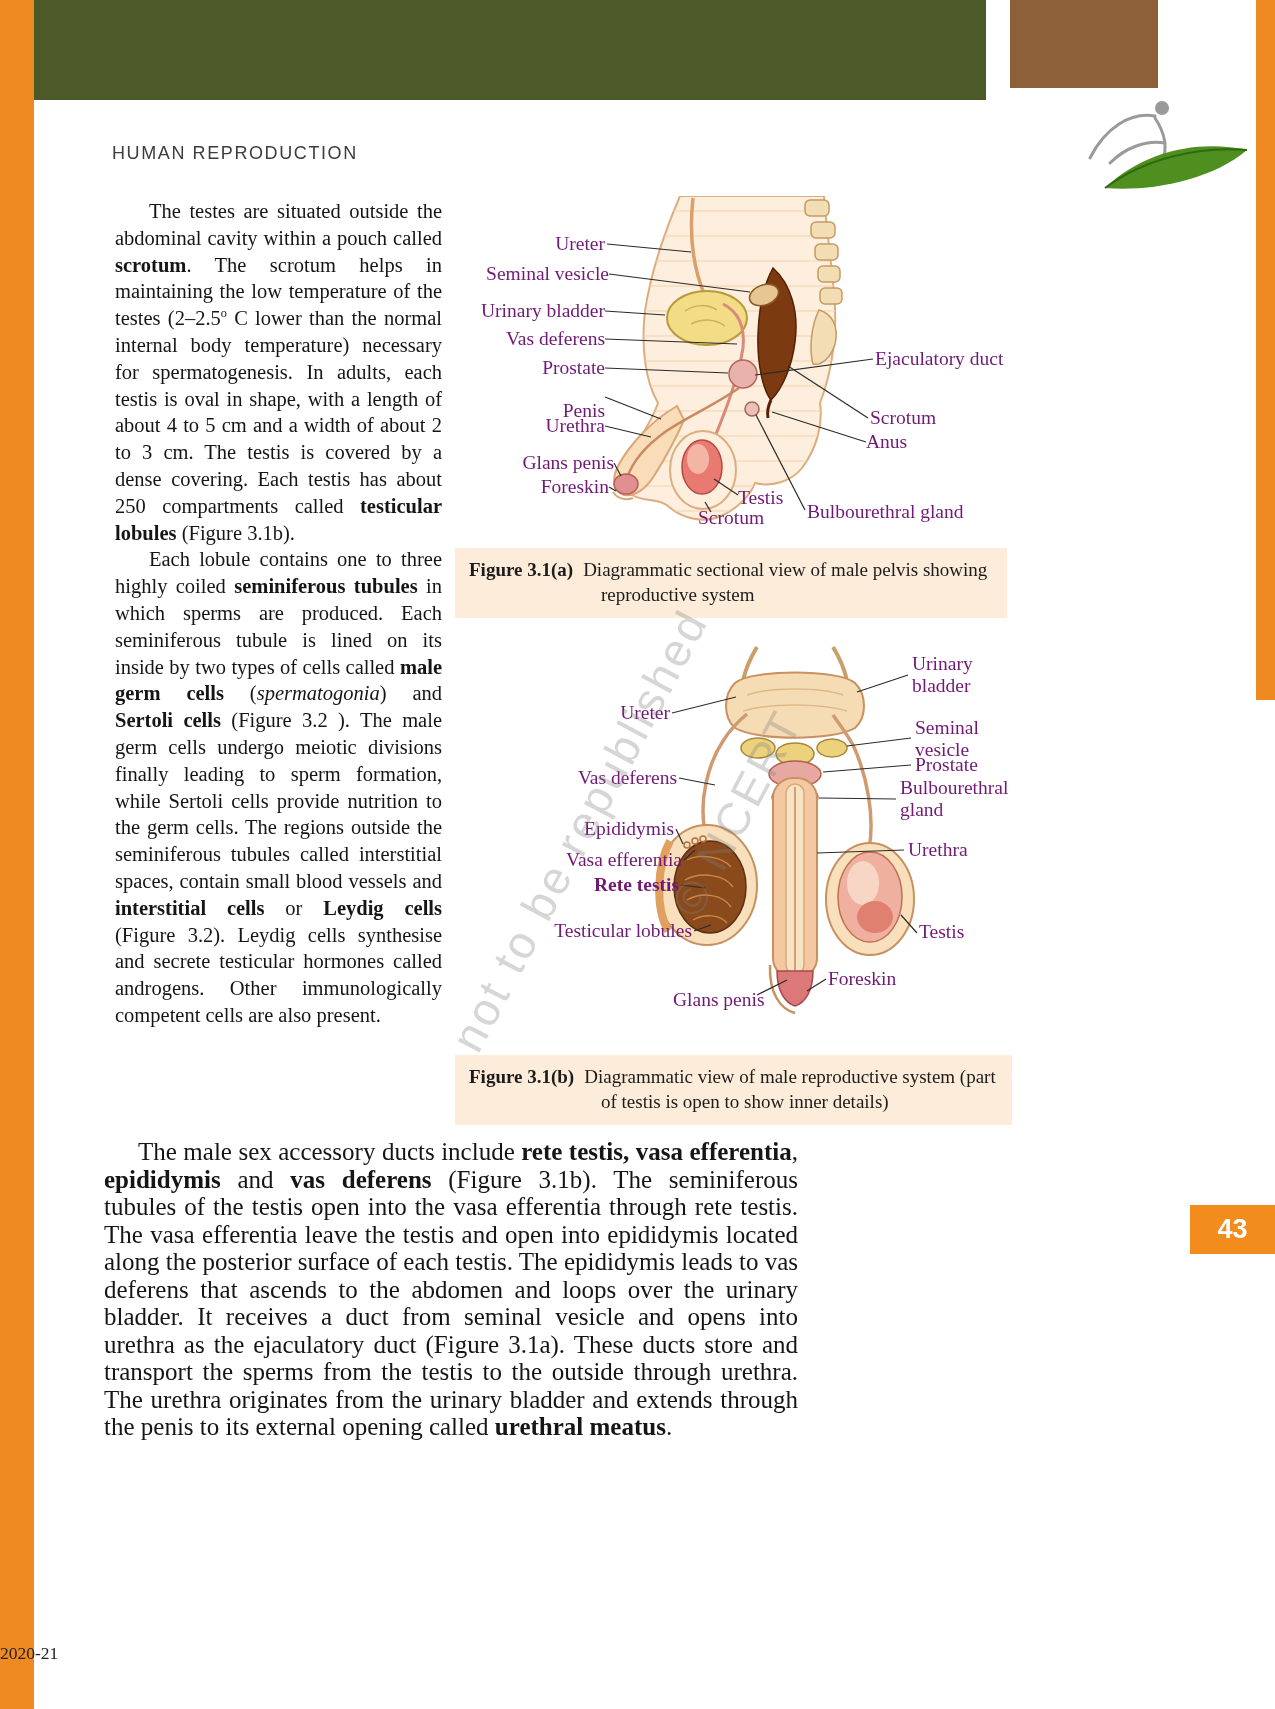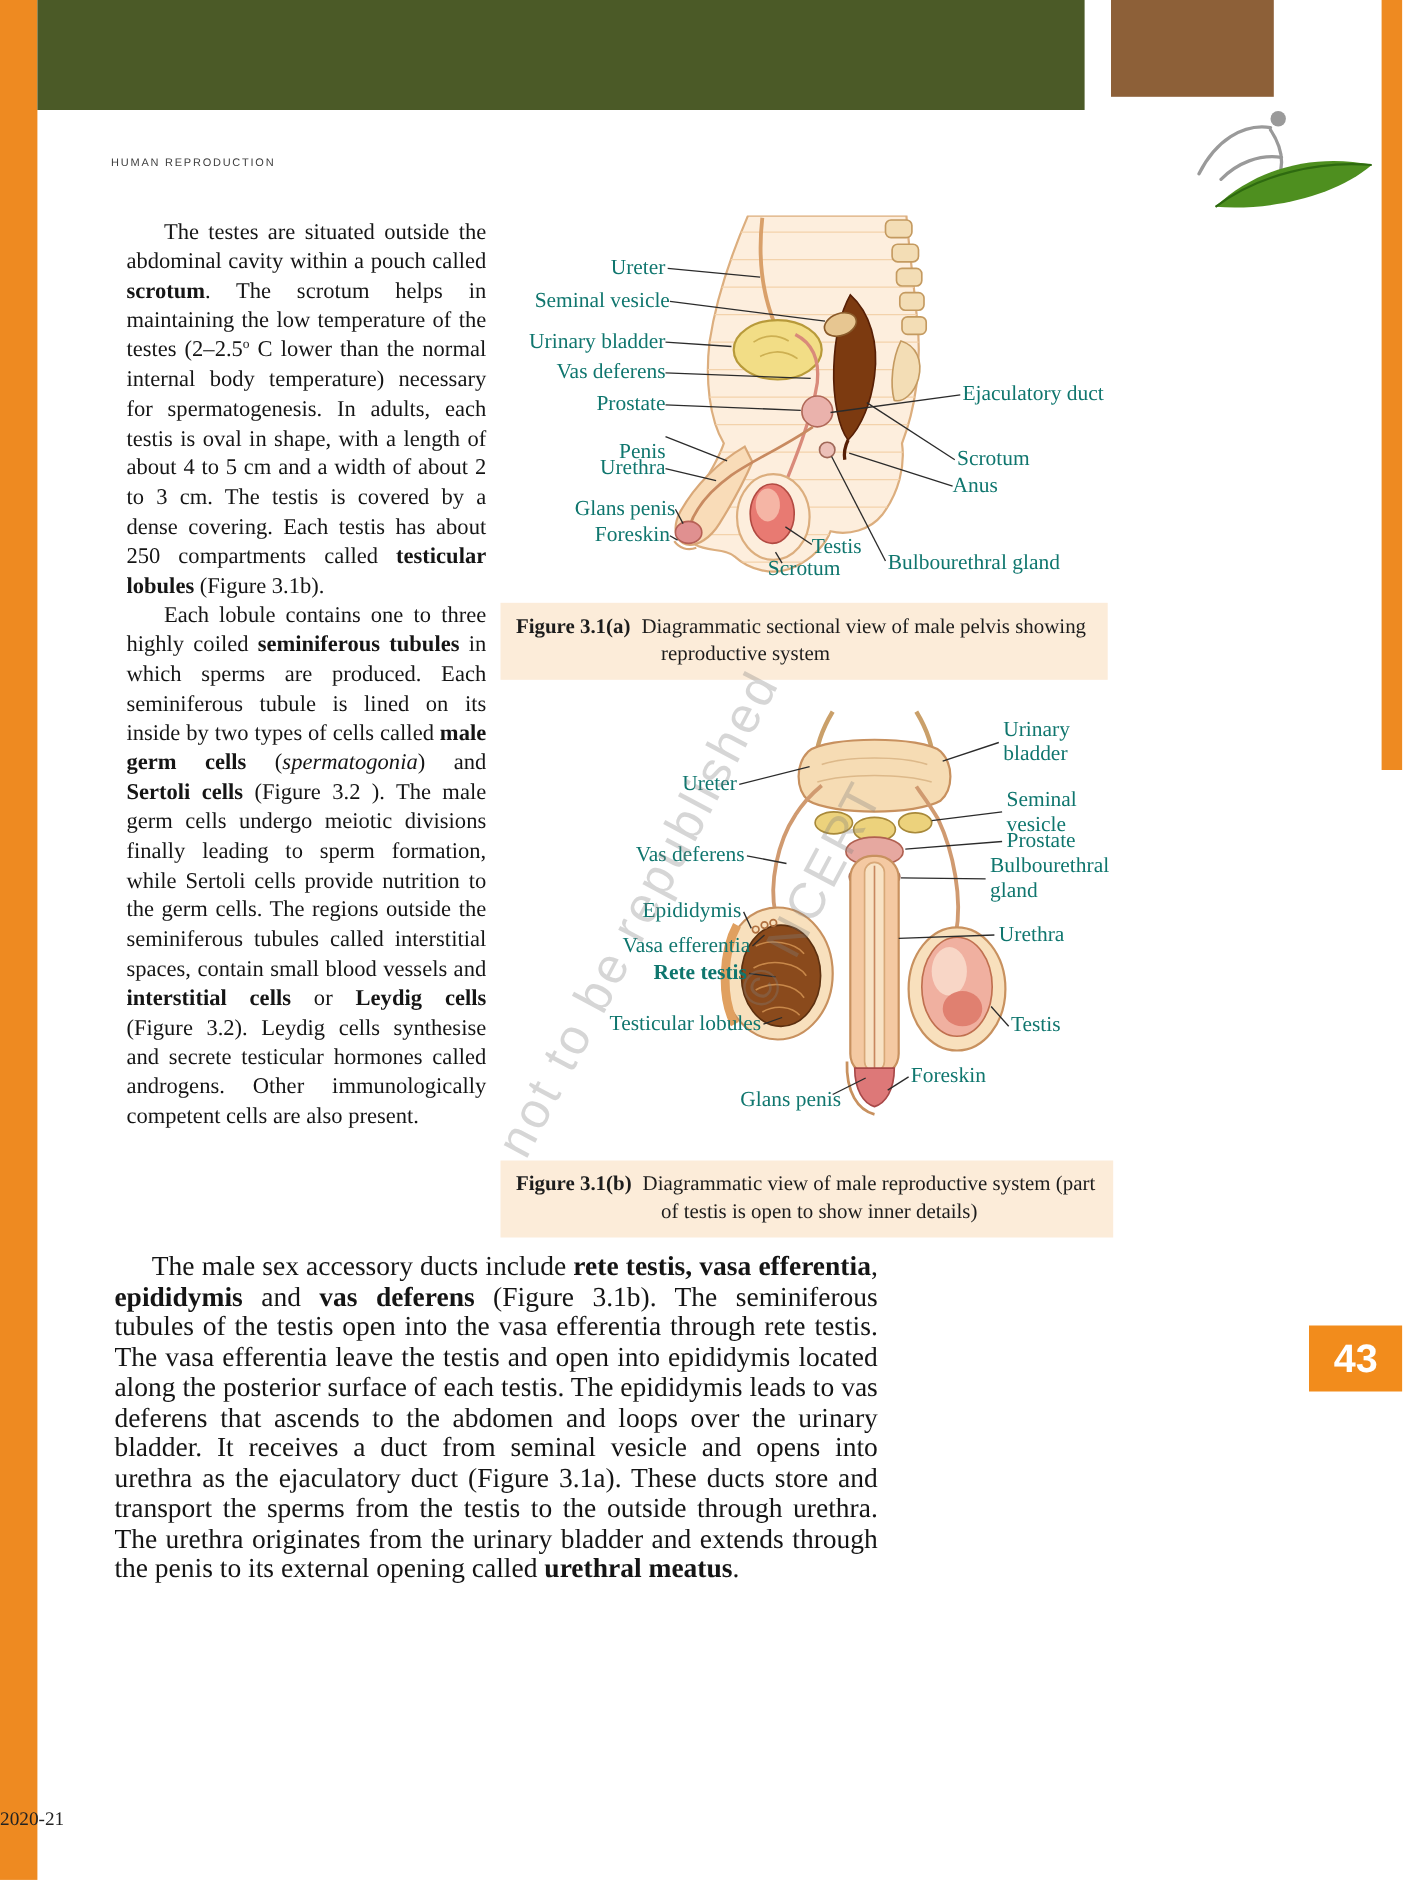--- a/index.html
+++ b/index.html
@@ -4,42 +4,42 @@
 <style>
   html,body{margin:0;padding:0;background:#ffffff;}
   .page{position:relative;width:1275px;height:1709px;background:#fff;overflow:hidden;
         font-family:"Liberation Serif", serif;color:#151515;}
   
   .left-stripe{position:absolute;left:0;top:0;width:34px;height:1709px;background:#ee8a21;}
   .green-bar{position:absolute;left:34px;top:0;width:952px;height:100px;background:#4b5a27;}
   .brown-block{position:absolute;left:1010px;top:0;width:148px;height:88px;background:#8d6038;}
   .right-stripe{position:absolute;left:1256px;top:0;width:19px;height:700px;background:#ee8a21;}
   .logo{position:absolute;left:1050px;top:86px;width:215px;height:118px;}
-  .running-head{position:absolute;left:101px;top:143px;font-family:"Liberation Sans",sans-serif;
-        font-size:10px;letter-spacing:1.6px;color:#3d3d3d;}
+  .running-head{position:absolute;left:112px;top:143px;font-family:"Liberation Sans",sans-serif;
+        font-size:18px;letter-spacing:1.6px;color:#3d3d3d;}
   
   .col-left{position:absolute;left:115px;top:198px;width:327px;z-index:2;}
   .para{margin:0;text-align:justify;font-size:20.5px;line-height:26.8px;}
   .para.indent{text-indent:34px;}
   .bottom-para{position:absolute;left:104px;top:1138px;width:694px;margin:0;text-align:justify;
         font-size:25px;line-height:27.5px;text-indent:34px;z-index:2;}
   sup{font-size:0.6em;vertical-align:super;line-height:0;}
   
   .fig{position:absolute;z-index:1;}
   .figsvg{position:absolute;left:0;top:0;width:100%;height:100%;}
-  .flabel{position:absolute;font-size:19.5px;line-height:22px;color:#0f766e;white-space:nowrap;}
+  .flabel{position:absolute;font-size:19.5px;line-height:22px;color:#701a75;white-space:nowrap;}
   .flabel.r{text-align:right;}
   .flabel.wrap{white-space:normal;line-height:1.12;}
   
   .caption{position:absolute;background:#fcecd9;font-size:19px;line-height:25px;color:#1c1c1c;
         padding:9px 14px 11px 146px;text-indent:-132px;z-index:2;}
   .caplabel{margin-right:10px;margin-top:40px;}
   
-  .pagenum{position:absolute;left:1190px;top:1205px;width:85px;height:60px;background:#f28c1c;
-        color:#fff;font-family:"Liberation Sans",sans-serif;font-size:36px;font-weight:bold;
+  .pagenum{position:absolute;left:1190px;top:1205px;width:85px;height:49px;background:#f28c1c;
+        color:#fff;font-family:"Liberation Sans",sans-serif;font-size:27px;font-weight:bold;
         display:flex;align-items:center;justify-content:center;z-index:3;}
   .footer{position:absolute;left:0;top:1643px;width:1275px;text-align:left;font-size:17.5px;color:#222;}
   
   .wm{position:absolute;font-family:"Liberation Sans",sans-serif;color:rgba(128,128,128,0.32);
       font-size:46px;letter-spacing:3px;transform:rotate(-62deg);transform-origin:0 0;
       pointer-events:none;white-space:nowrap;z-index:6;}
 </style>
 </head>
 <body>
 

